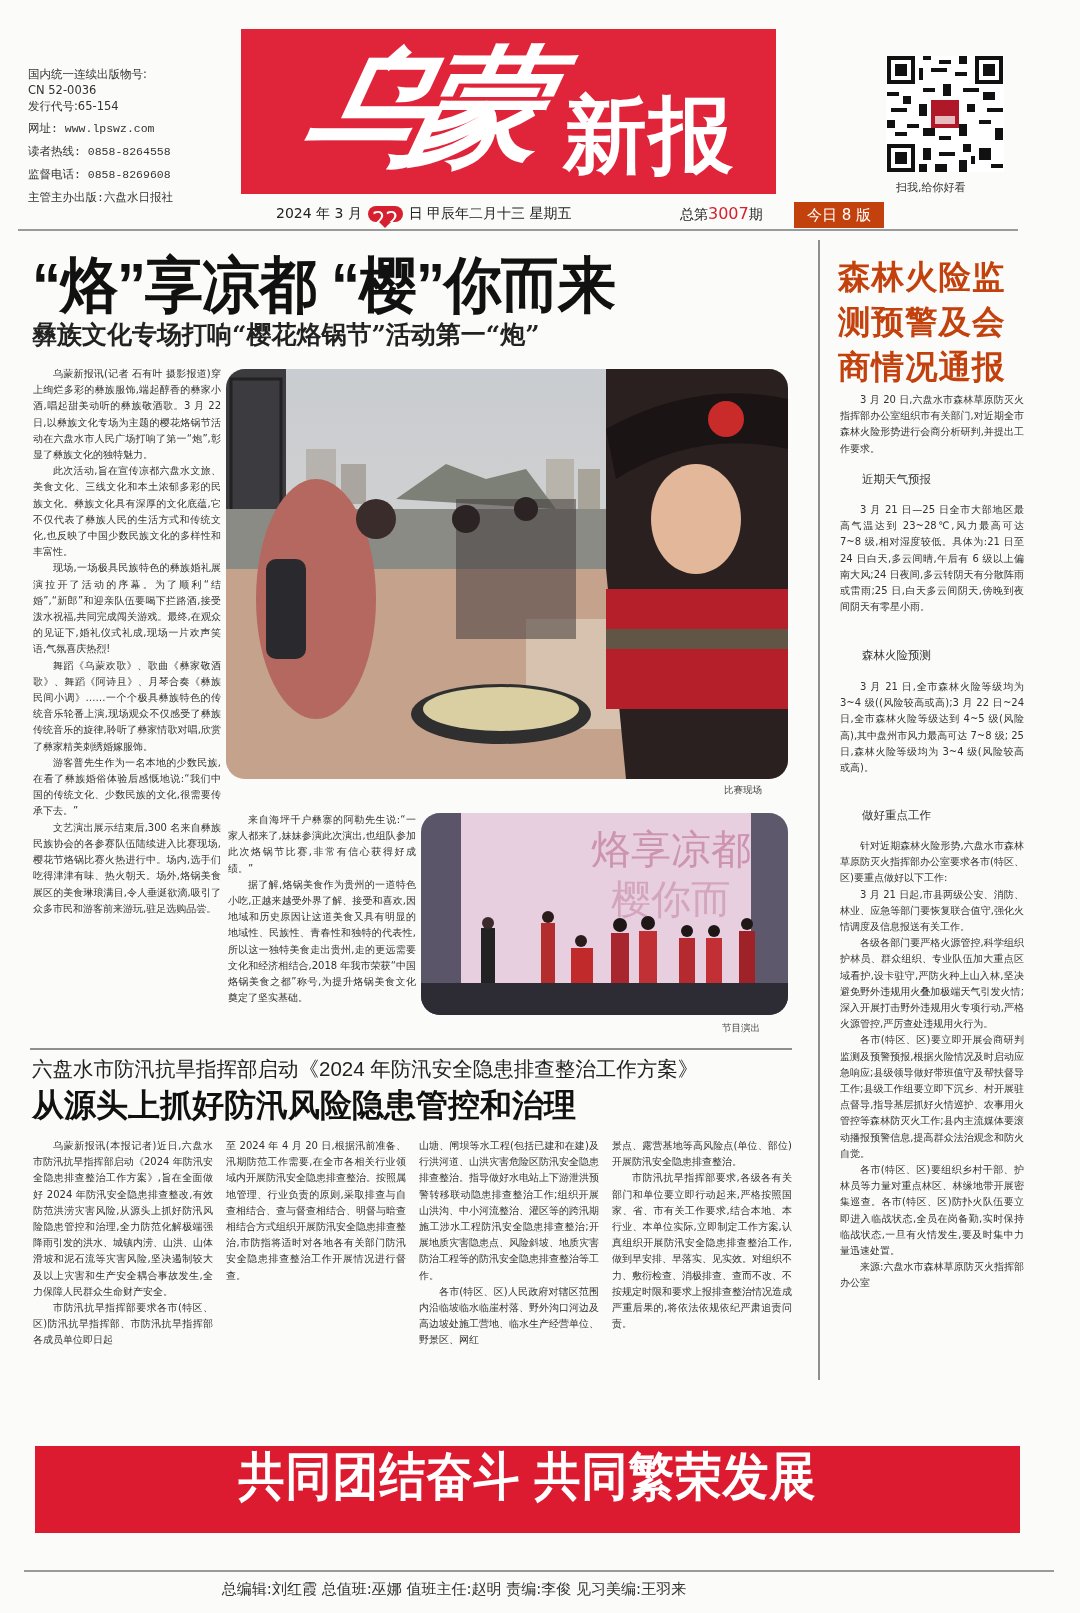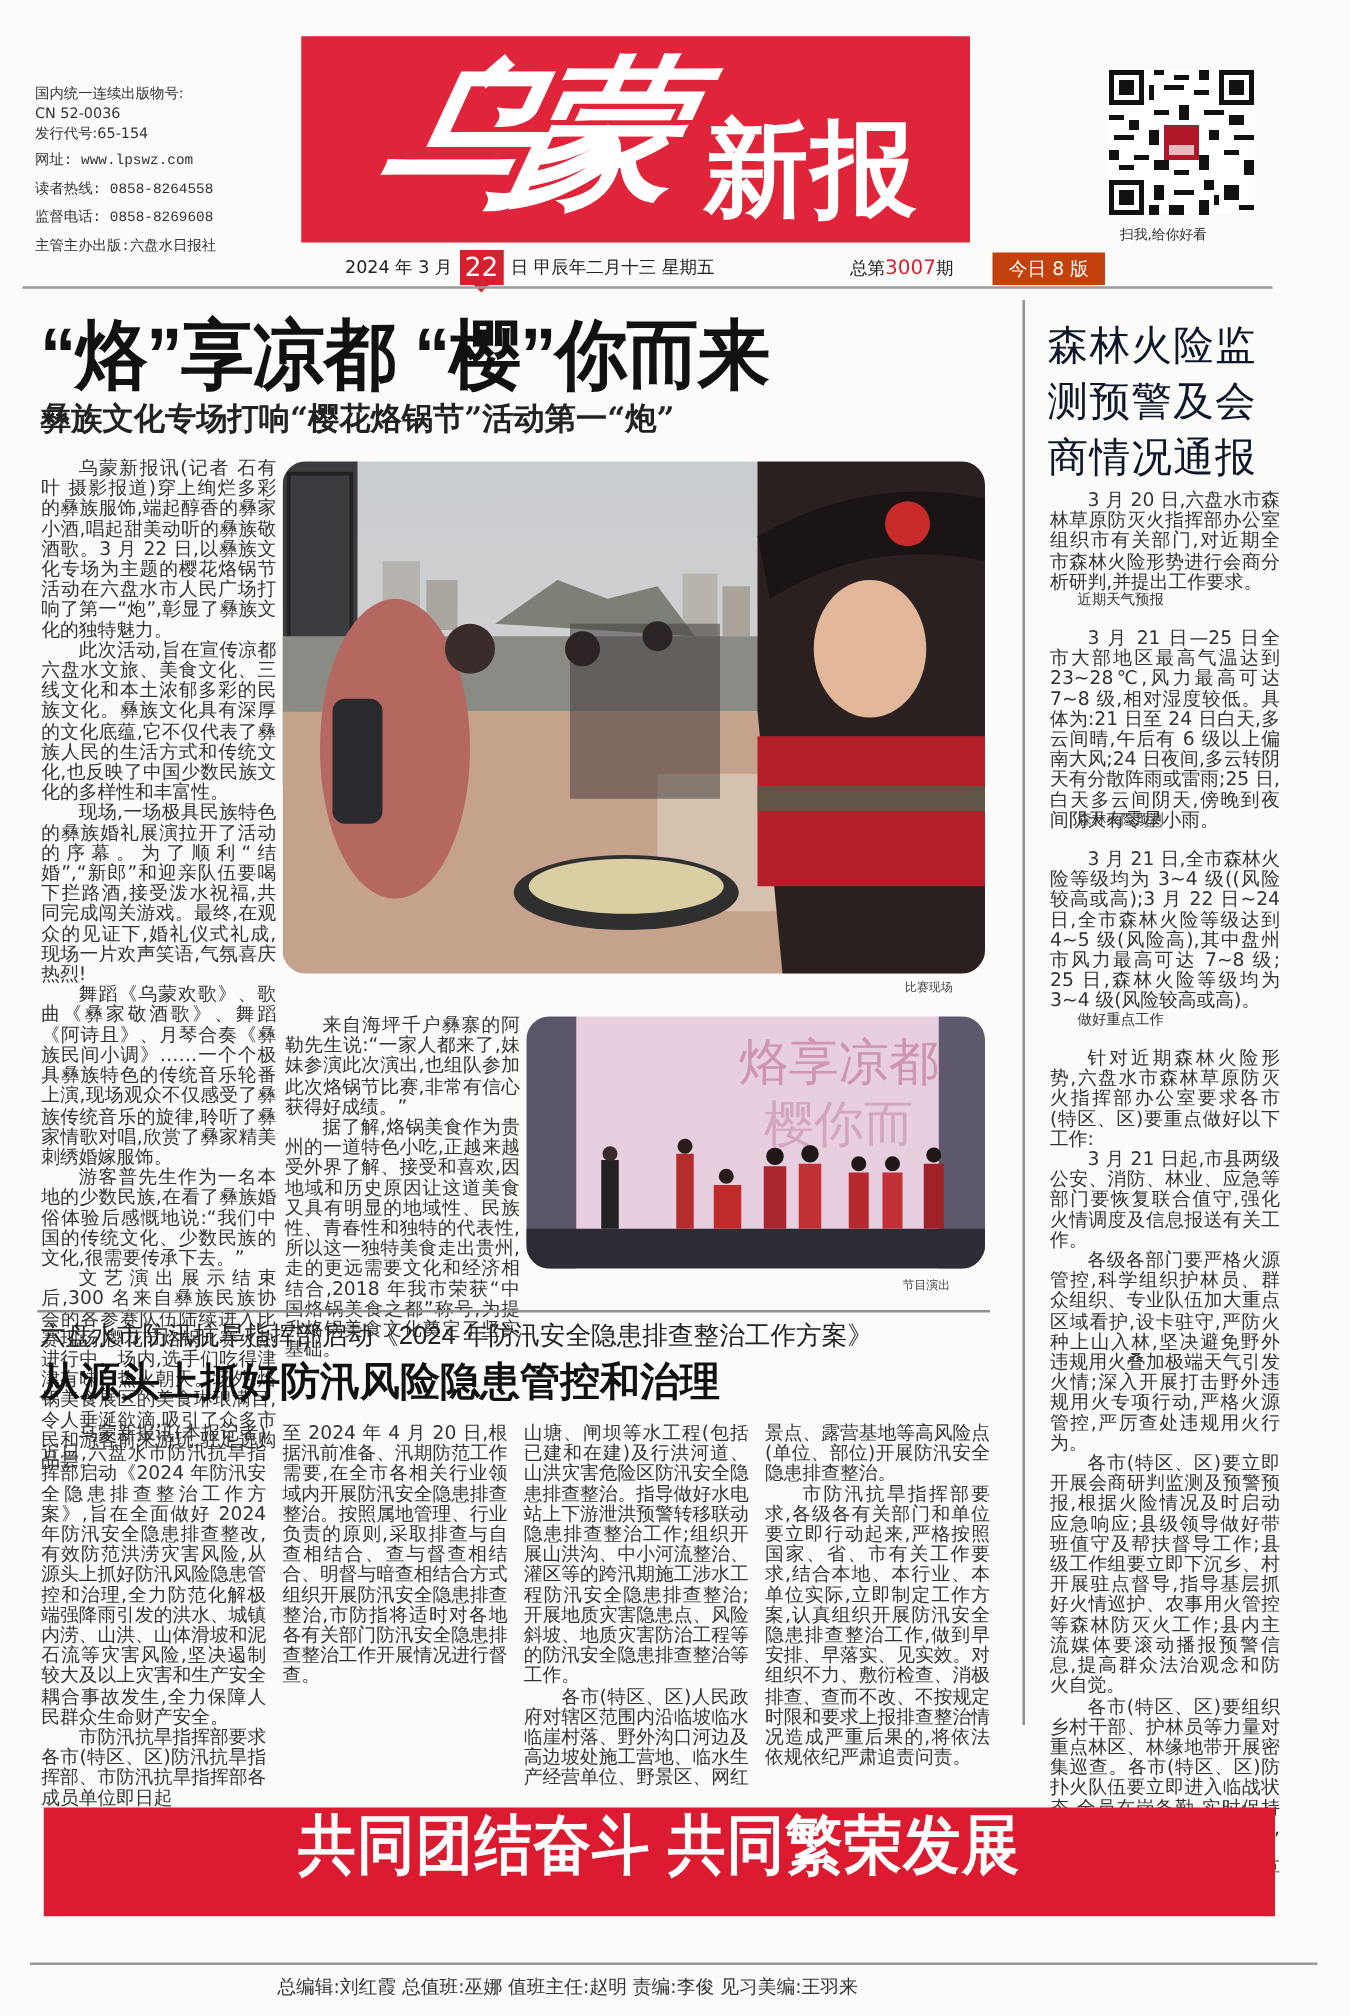--- a/index.html
+++ b/index.html
@@ -11,48 +11,48 @@
   .meta-left div { white-space: nowrap; }
   .meta-left .gap { margin-top: 7px; font-family: Liberation Mono, monospace; }
   .masthead { position: absolute; left: 241px; top: 29px; width: 535px; height: 165px; background: #e0253a; overflow: hidden; }
   .masthead .logo-script { position: absolute; left: 68px; top: 2px; font-family: "DejaVu Serif", serif; font-size: 128px; font-style: italic; font-weight: bold; color: #fff; letter-spacing: -18px; transform: skewX(-12deg); line-height: 150px; }
   .masthead .logo-main { position: absolute; left: 322px; top: 56px; font-family: "DejaVu Serif", serif; font-size: 84px; font-weight: bold; color: #fff; letter-spacing: 2px; line-height: 100px; }
   .qr { position: absolute; left: 886px; top: 56px; width: 118px; height: 116px; background: #fff; }
   .qr svg { width: 100%; height: 100%; display: block; }
   .qr-caption { position: absolute; left: 896px; top: 180px; font-size: 11px; color: #333; }
 
   .dateline { position: absolute; left: 276px; top: 200px; height: 28px; display: flex; align-items: center; font-size: 14px; color: #222; white-space: nowrap; }
-  .dateline .day { display: inline-block; background: #d7202f; color: #fff; font-size: 21px; padding: 0 4px; margin: 0 6px 0 6px; height: 28px; line-height: 28px; position: relative; }
+  .dateline .day { display: inline-block; background: #d7202f; color: #fff; font-size: 21px; padding: 0 4px; margin: 0 6px 0 6px; height: 16px; line-height: 28px; position: relative; border-radius: 12px; }
   .dateline .day:after { content: ""; position: absolute; left: 50%; bottom: -6px; margin-left: -6px; border-left: 6px solid transparent; border-right: 6px solid transparent; border-top: 6px solid #d7202f; }
   .issue { position: absolute; left: 680px; top: 204px; font-size: 14px; color: #222; white-space: nowrap; }
   .issue .num { color: #d7202f; font-size: 16px; }
   .pages-badge { position: absolute; left: 794px; top: 202px; width: 90px; height: 26px; background: #c2410c; color: #fff; font-size: 15px; line-height: 26px; text-align: center; }
   .rule-top { position: absolute; left: 18px; top: 229px; width: 1000px; height: 2px; background: #9a9a9a; }
 
   
   .lead-title { position: absolute; left: 32px; top: 250px; font-family: "Liberation Sans", sans-serif; font-weight: bold; font-size: 58px; letter-spacing: -1px; color: #111; white-space: nowrap; line-height: 66px; transform: scaleY(1.05); transform-origin: top left; }
   .lead-sub { position: absolute; left: 32px; top: 318px; font-family: "DejaVu Serif", serif; font-weight: bold; font-size: 25px; color: #222; white-space: nowrap; line-height: 34px; }
 
-  .col { position: absolute; font-family: "DejaVu Sans", sans-serif; font-size: 15px; line-height: 16.2px; color: #333; text-align: justify; }
+  .col { position: absolute; font-family: "DejaVu Sans", sans-serif; font-size: 10px; line-height: 16.2px; color: #333; text-align: justify; }
   .col p { text-indent: 2em; }
   .col p.cont { text-indent: 0; }
 
   .photo { position: absolute; overflow: hidden; border-radius: 19px; }
   .photo svg { width: 100%; height: 100%; display: block; }
   .caption { position: absolute; font-size: 9.5px; color: #444; }
 
   .vrule { position: absolute; left: 818px; top: 240px; width: 2px; height: 1140px; background: #8f8f8f; }
   .hrule-mid { position: absolute; left: 30px; top: 1048px; width: 762px; height: 2px; background: #8f8f8f; }
 
   
   .s2-kicker { position: absolute; left: 32px; top: 1056px; font-family: "Liberation Sans", sans-serif; font-size: 20.5px; color: #222; white-space: nowrap; line-height: 26px; }
   .s2-title { position: absolute; left: 32px; top: 1084px; font-family: "DejaVu Serif", serif; font-weight: bold; font-size: 32px; color: #111; white-space: nowrap; line-height: 42px; }
 
   
-  .side-title { position: absolute; left: 838px; top: 254px; width: 200px; font-family: "DejaVu Serif", serif; font-weight: normal; font-size: 32.5px; line-height: 45px; color: #0f172a; letter-spacing: 1px; }
+  .side-title { position: absolute; left: 838px; top: 254px; width: 200px; font-family: "DejaVu Serif", serif; font-weight: bold; font-size: 32.5px; line-height: 45px; color: #c2410c; letter-spacing: 1px; }
   .side-sub { position: absolute; font-size: 11.5px; color: #333; }
 
   
   .banner { position: absolute; left: 35px; top: 1446px; width: 985px; height: 87px; background: #dc1b31; display: flex; align-items: flex-start; justify-content: center; }
   .banner span { color: #fff; font-family: "Liberation Sans", sans-serif; font-weight: bold; font-size: 46px; letter-spacing: 1px; transform: scaleY(1.12); }
   .rule-bottom { position: absolute; left: 24px; top: 1570px; width: 1030px; height: 2px; background: #9a9a9a; }
   .credits { position: absolute; left: 0; width: 908px; top: 1580px; text-align: center; font-size: 15px; color: #333; }
 </style>
 </head>
 <body>

